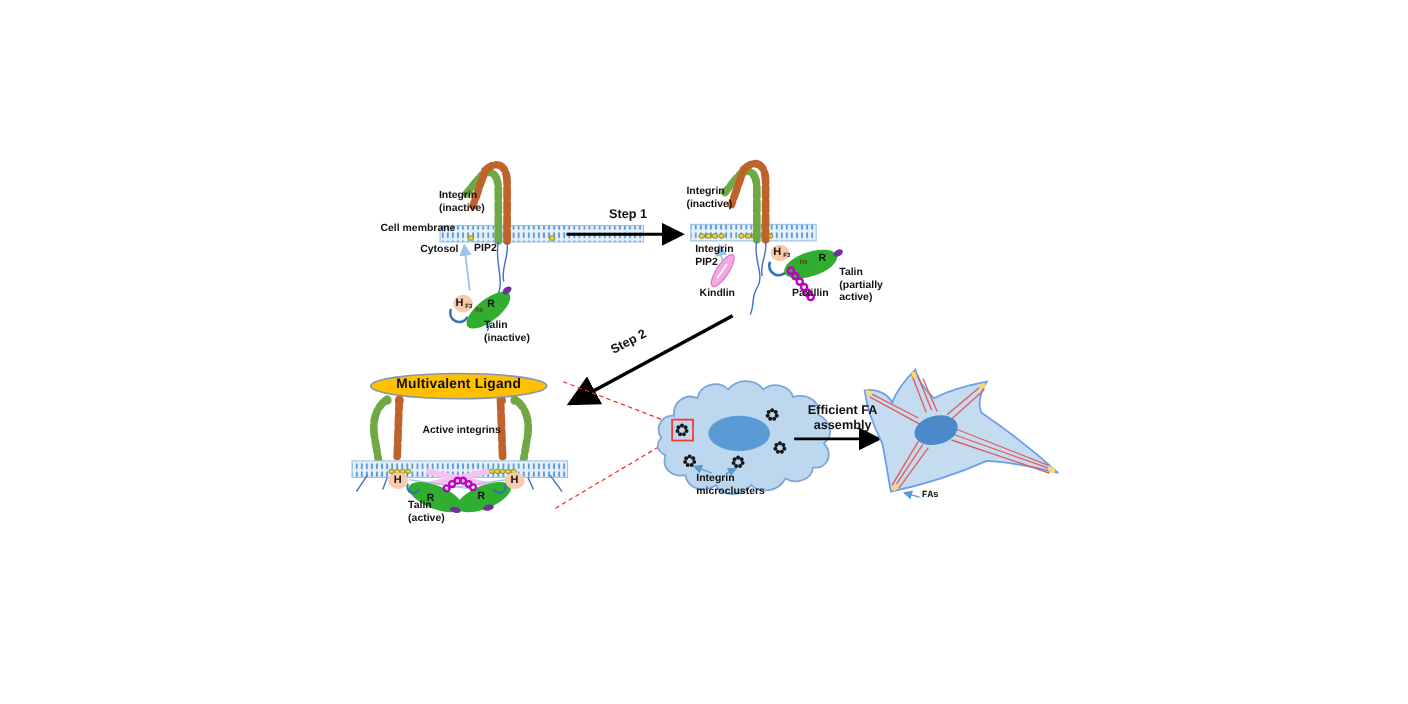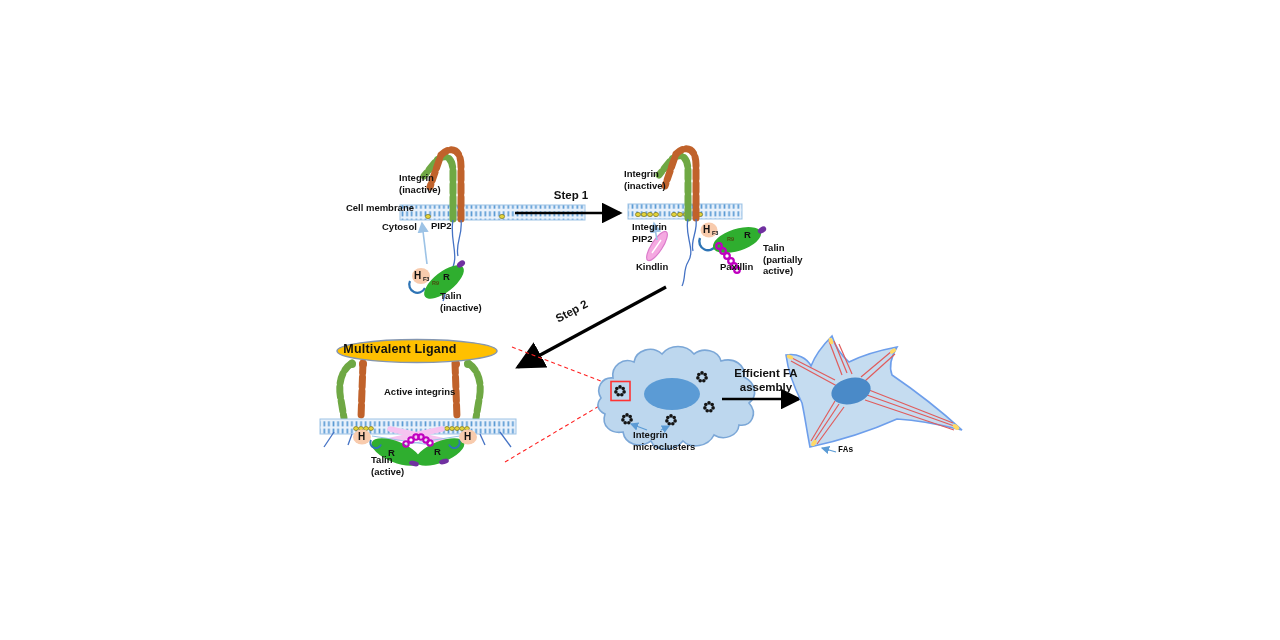--- a/index.html
+++ b/index.html
@@ -256,21 +256,21 @@
 <div class="lbl hletter" style="left:703px;top:224px;">H</div>
 <div class="lbl tiny" style="left:712px;top:230px;">F3</div>
 <div class="lbl tiny sub" style="left:727px;top:236px;">R9</div>
 <div class="lbl rletter" style="left:744px;top:229px;">R</div>
 <div class="lbl" style="left:763px;top:242px;">Talin
 (partially
 active)</div>
 
 <div class="lbl center step step2" style="left:540px;top:306px;width:64px;">Step 2</div>
 
-<div class="lbl center ligand" style="left:320px;top:344px;width:160px;text-align:center;">Multivalent Ligand</div>
+<div class="lbl center ligand" style="left:337px;top:344px;width:160px;text-align:center;">Multivalent Ligand</div>
 <div class="lbl" style="left:384px;top:386px;">Active integrins</div>
 <div class="lbl hletter" style="left:358px;top:431px;">H</div>
 <div class="lbl hletter" style="left:464px;top:431px;">H</div>
 <div class="lbl rletter" style="left:388px;top:447px;">R</div>
 <div class="lbl rletter" style="left:434px;top:446px;">R</div>
 <div class="lbl" style="left:371px;top:454px;">Talin
 (active)</div>
 
 <div class="lbl" style="left:633px;top:429px;">Integrin
 microclusters</div>

